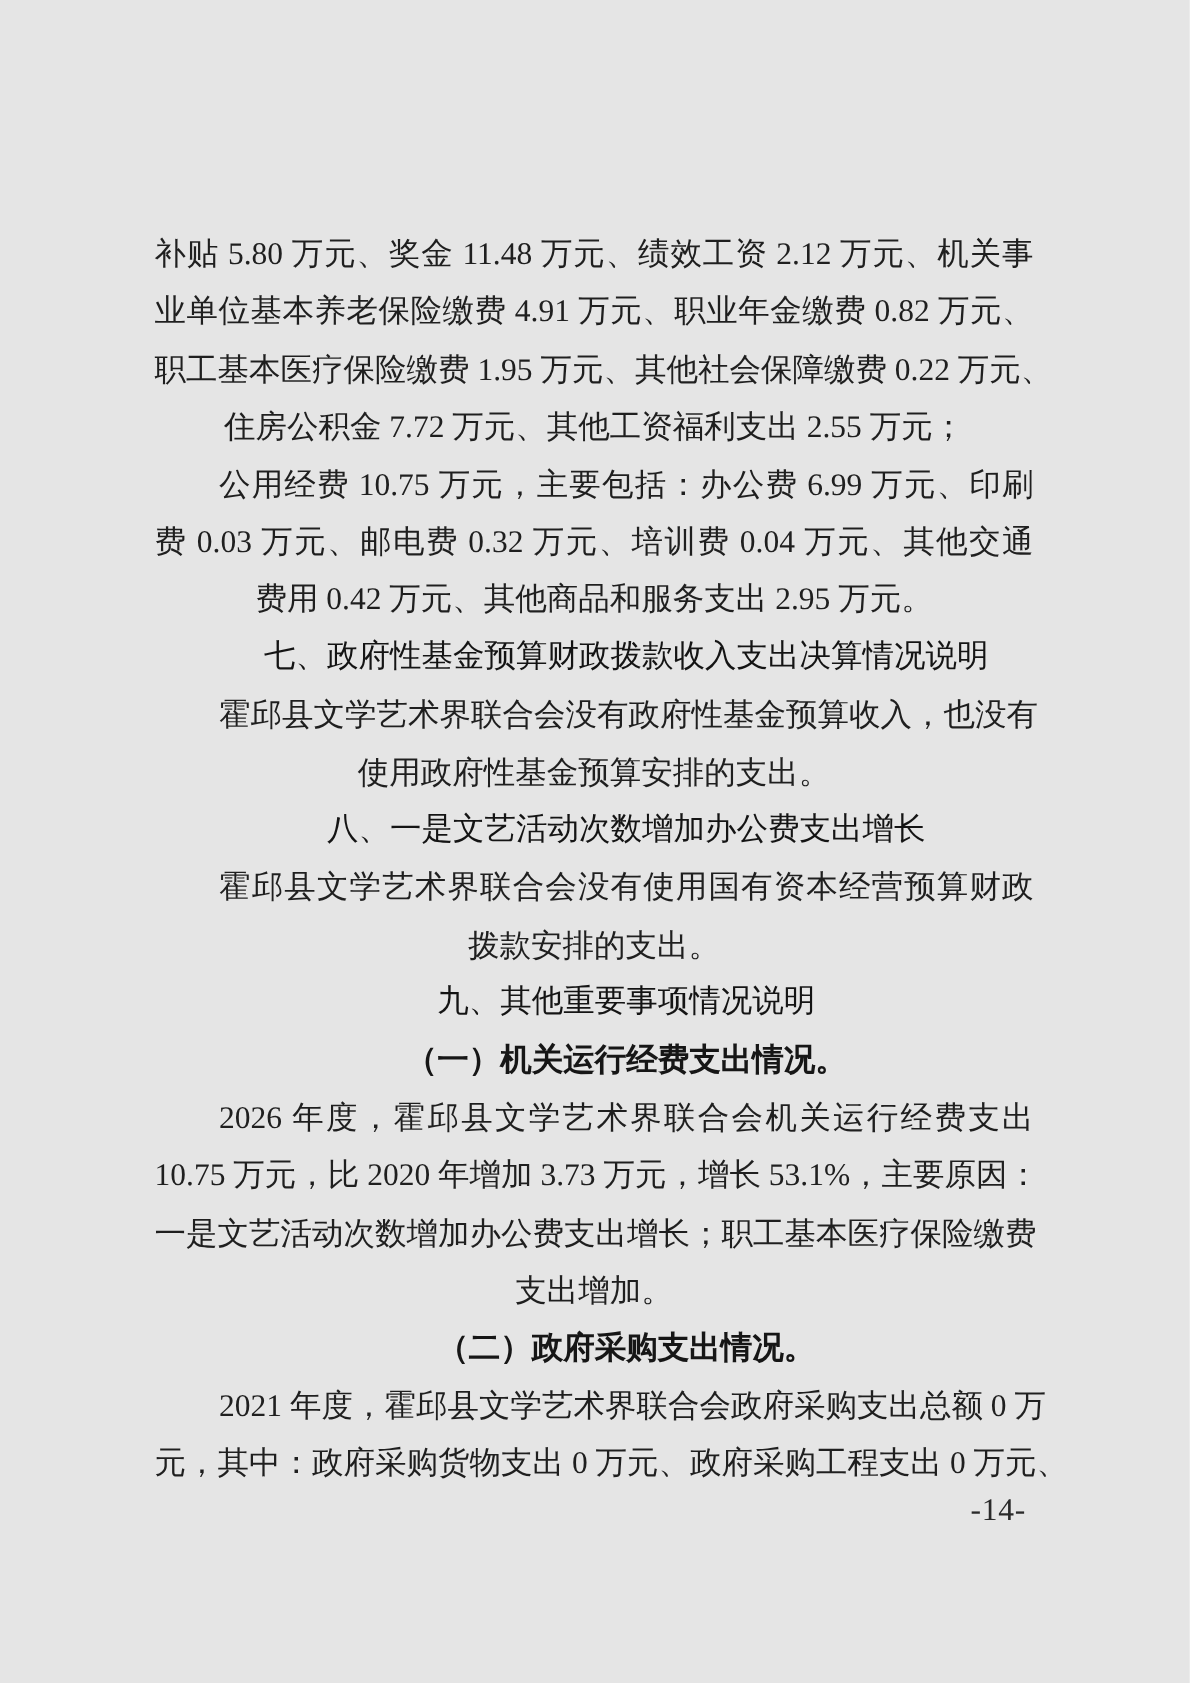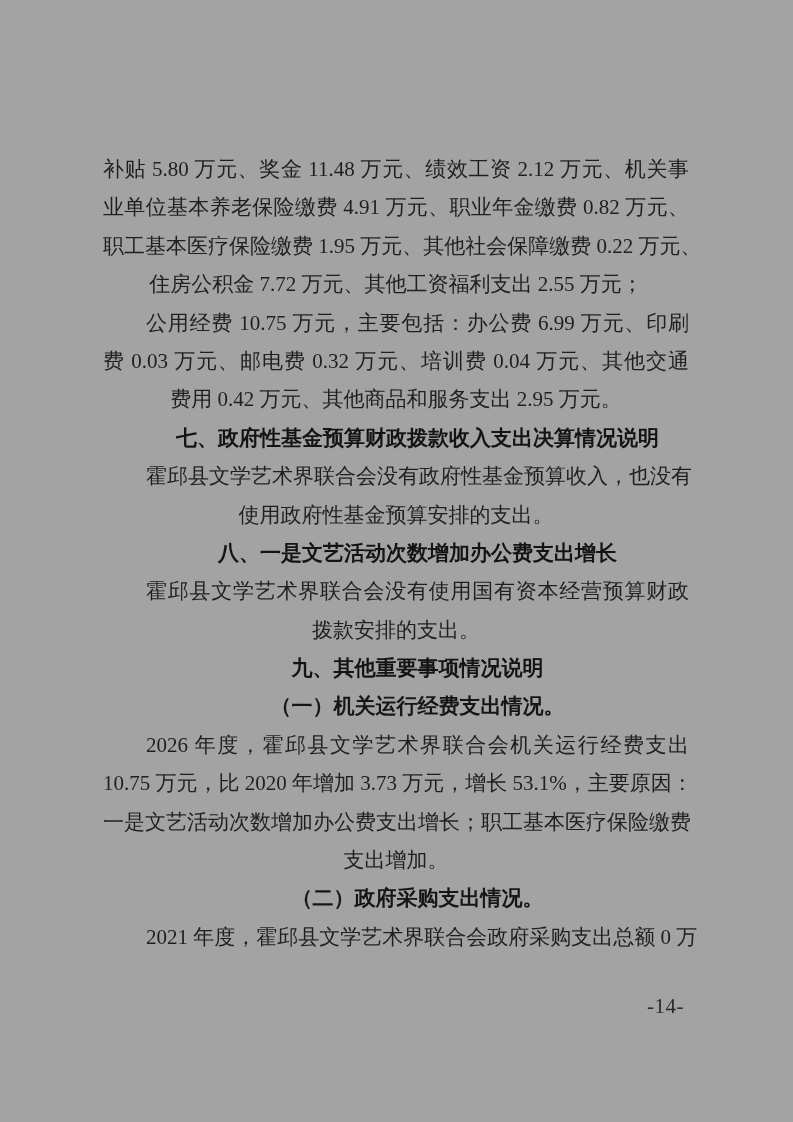--- a/index.html
+++ b/index.html
@@ -11,21 +11,21 @@
     height: 1122px;
     background: #ffffff;
     position: relative;
     overflow: hidden;
   }
   .page {
     position: absolute;
     left: 0; top: 0;
     width: 793px;
     height: 1122px;
-    background: #a3a3a3;
+    background: #e5e5e5;
   }
   .content {
     position: absolute;
     left: 103px;
     top: 150px;
     width: 586px;
   }
   .line {
     height: 38.4px;
     line-height: 38.4px;
@@ -37,21 +37,21 @@
   }
   .line.justify {
     text-align: justify;
     text-align-last: justify;
   }
   .line.indent {
     padding-left: 43px;
   }
   .line.heading {
     font-family: "Liberation Sans", "DejaVu Sans", sans-serif;
-    font-weight: 700;
+    font-weight: 400;
     color: #141414;
   }
   .line.subheading {
     font-family: "Liberation Serif", "DejaVu Serif", serif;
     font-weight: 700;
     color: #161616;
   }
   .page-number {
     position: absolute;
     top: 995px;
@@ -82,15 +82,16 @@
       <div class="line paragraph indent justify">霍邱县文学艺术界联合会没有使用国有资本经营预算财政</div>
       <div class="line paragraph">拨款安排的支出。</div>
       <div class="line heading indent">九、其他重要事项情况说明</div>
       <div class="line subheading indent">（一）机关运行经费支出情况。</div>
       <div class="line paragraph indent justify">2026 年度，霍邱县文学艺术界联合会机关运行经费支出</div>
       <div class="line paragraph justify">10.75 万元，比 2020 年增加 3.73 万元，增长 53.1%，主要原因：</div>
       <div class="line paragraph justify">一是文艺活动次数增加办公费支出增长；职工基本医疗保险缴费</div>
       <div class="line paragraph">支出增加。</div>
       <div class="line subheading indent">（二）政府采购支出情况。</div>
       <div class="line paragraph indent justify">2021 年度，霍邱县文学艺术界联合会政府采购支出总额 0 万</div>
+      <div class="line paragraph justify">元，其中：政府采购货物支出 0 万元、政府采购工程支出 0 万元、</div>
     </main>
   <div class="page-number">-14-</div>
 </div>
 
 </body></html>

